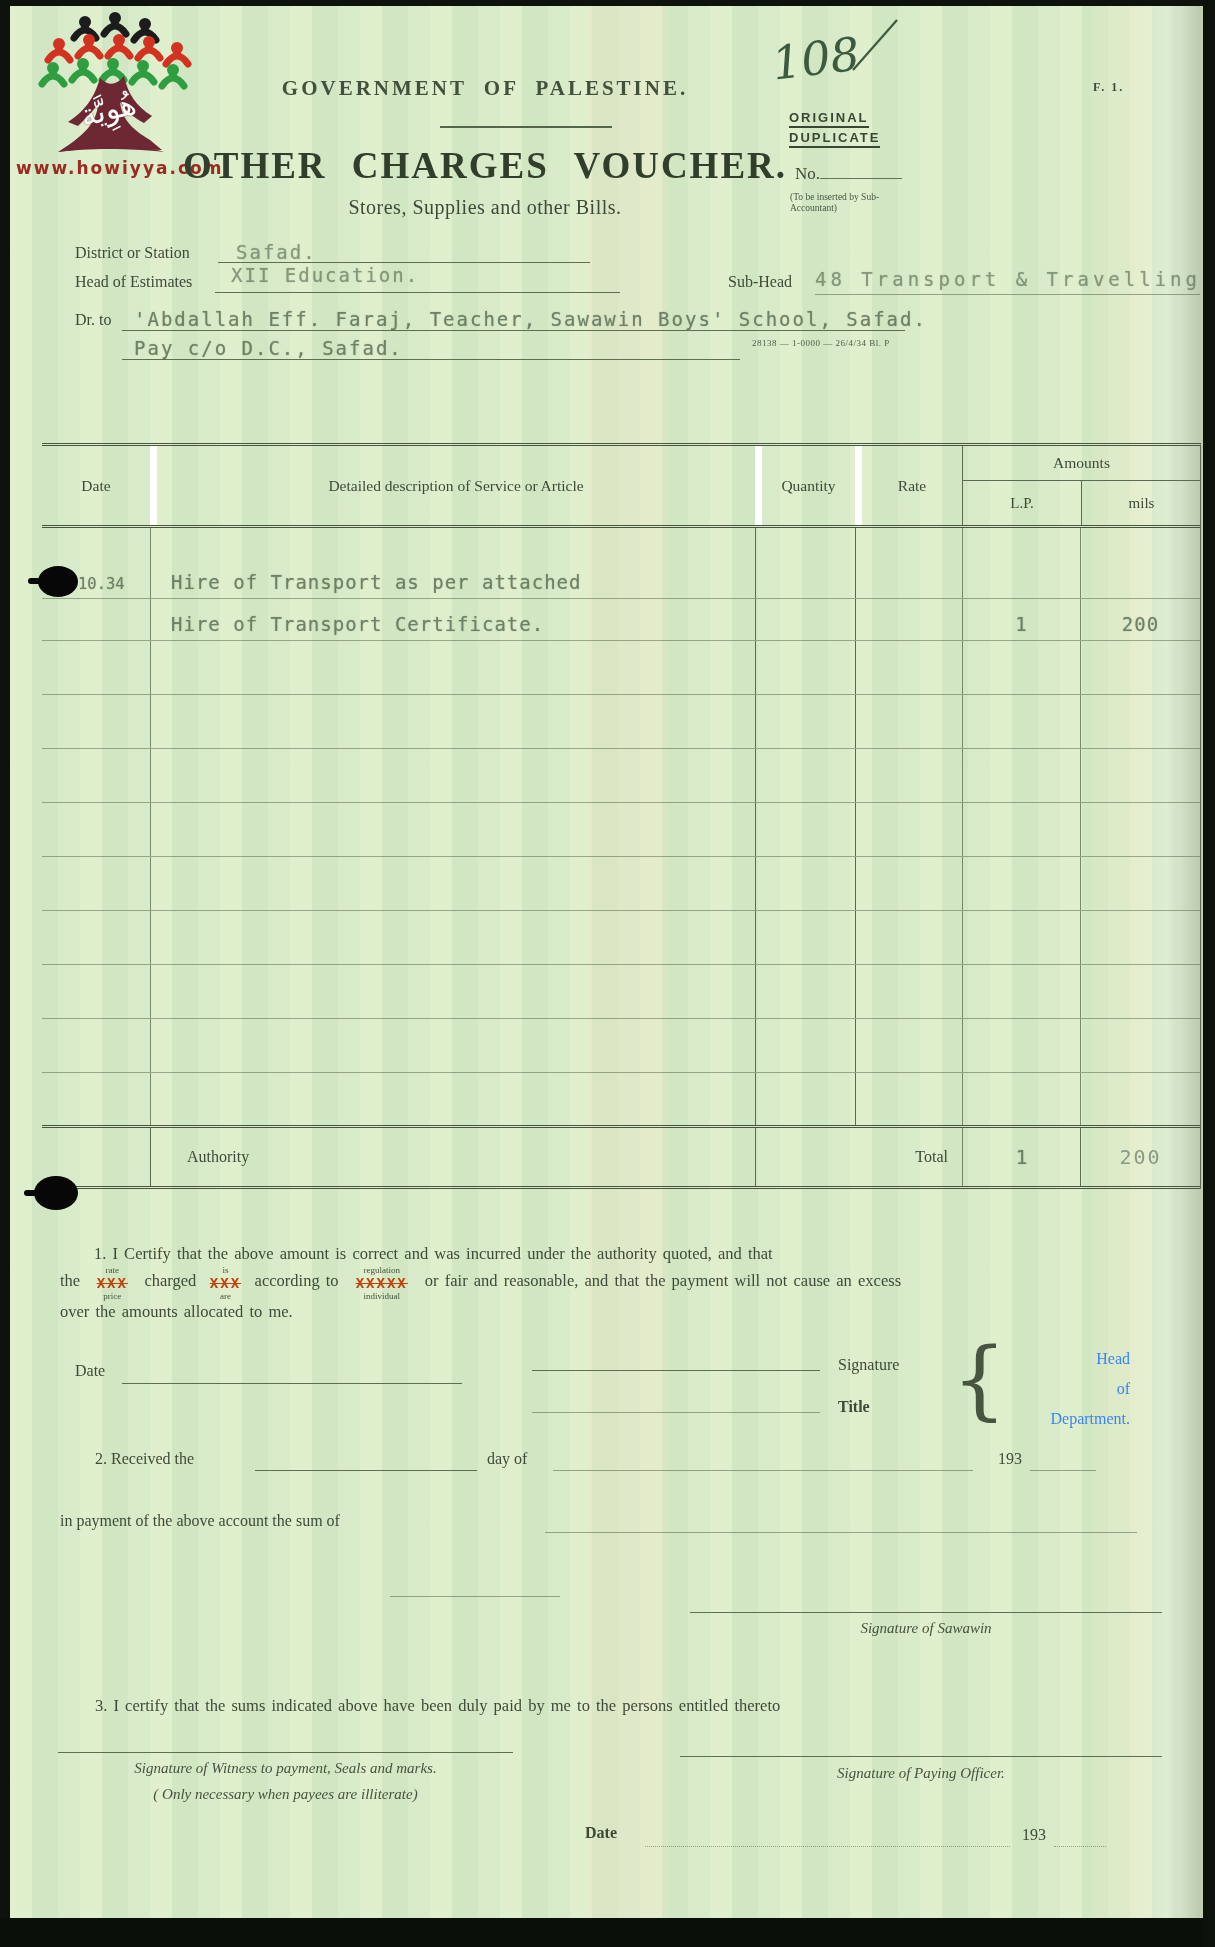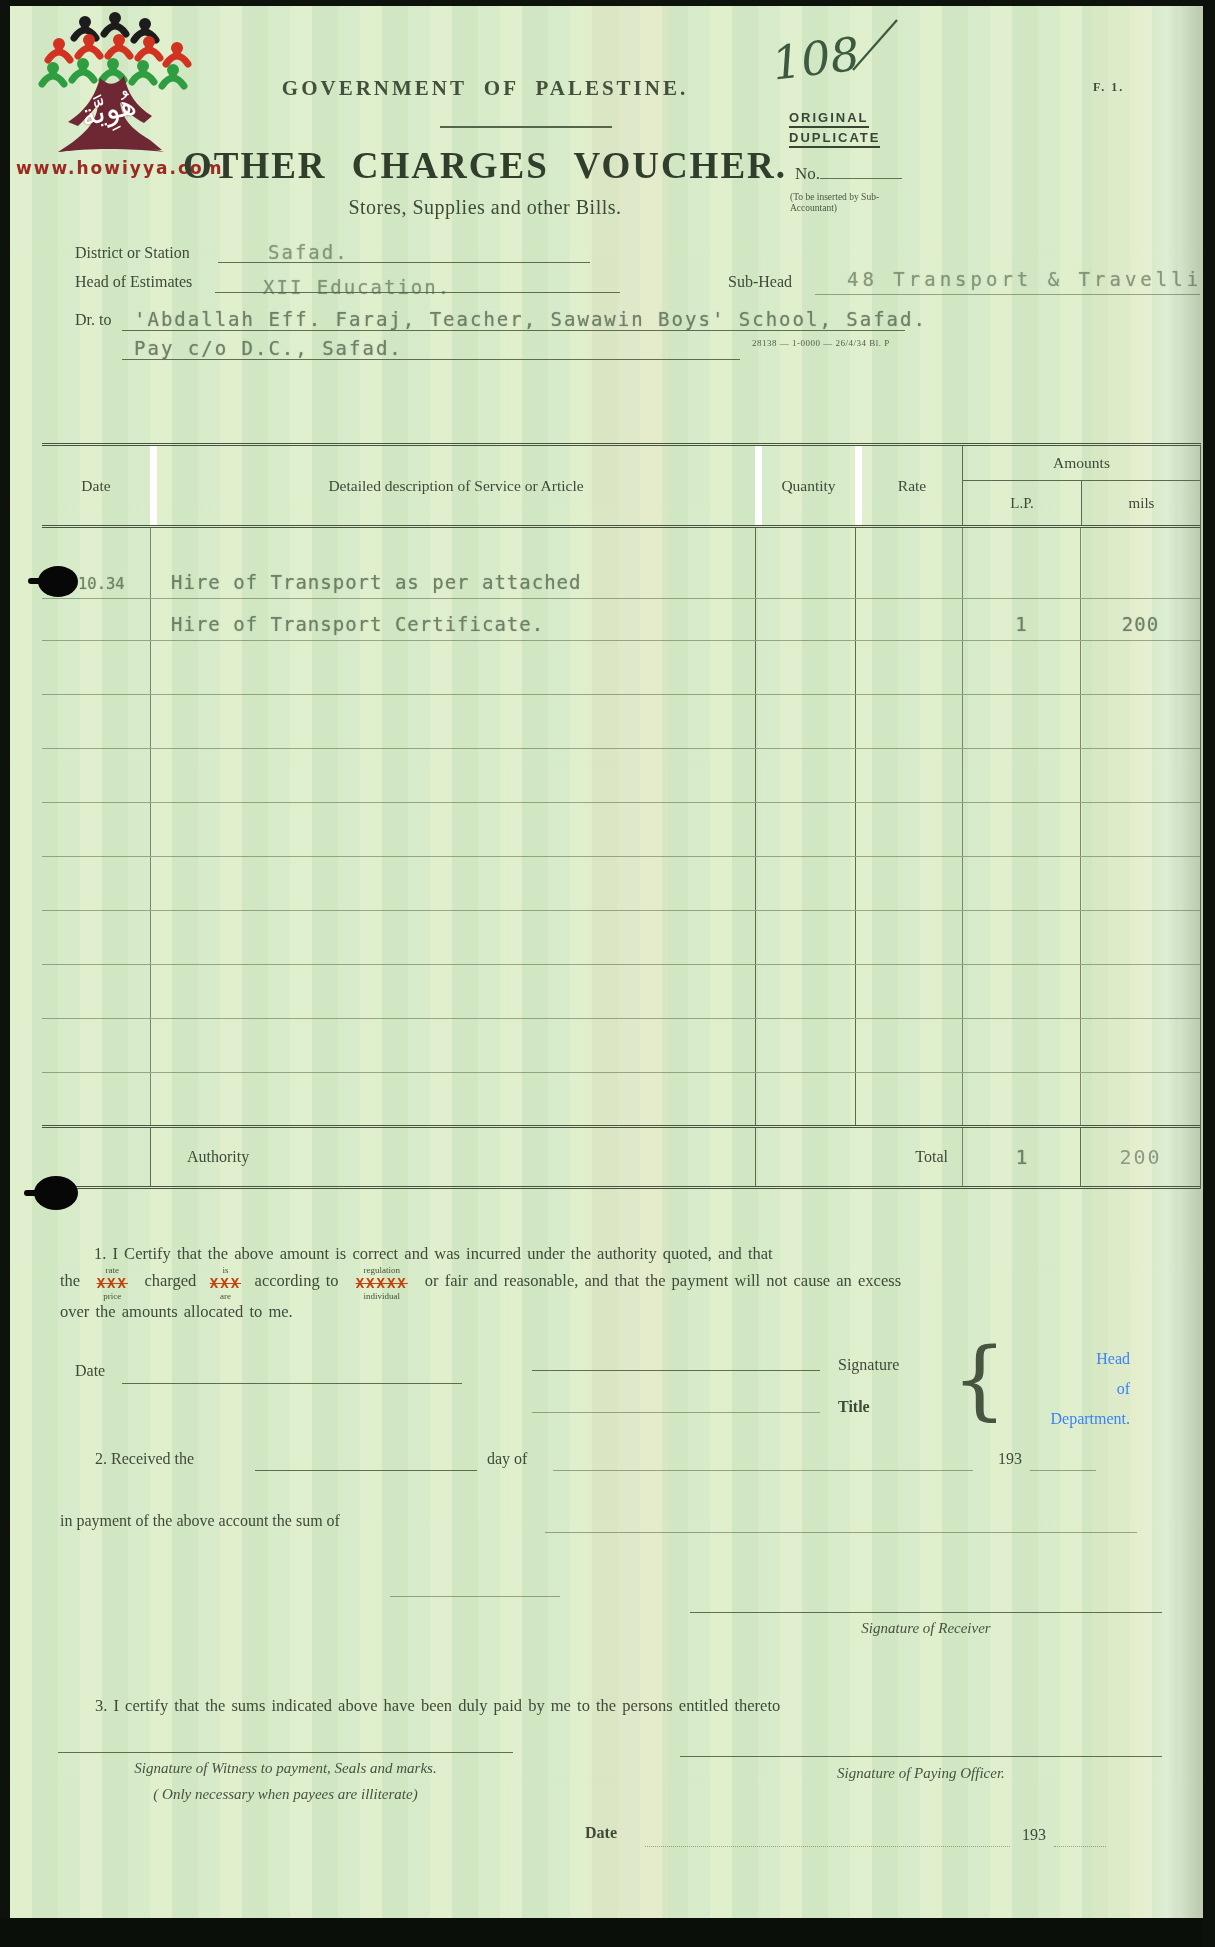--- a/index.html
+++ b/index.html
@@ -27,21 +27,21 @@
   .lbl{position:absolute;font-size:16px;color:#3e4a38;}
   .rule{position:absolute;border-bottom:1px solid rgba(73,88,60,.85);height:0;}
   .rule.faint{border-bottom-color:rgba(73,88,60,.5);}
 
   .typed{
     font-family:"DejaVu Sans Mono", monospace;
     color:#50644c;
     text-shadow:0 0 1.2px rgba(80,100,76,.65);
     white-space:nowrap;
   }
-  .typed.light{opacity:.62;margin-left:32px;}
+  .typed.light{opacity:.62;}
   .typed.mid{opacity:.78;}
 
   
   .gov{position:absolute;left:180px;top:76px;width:610px;text-align:center;
        font-size:21px;font-weight:bold;letter-spacing:3px;word-spacing:9px;color:#43513c;}
   .divider{position:absolute;left:440px;top:126px;width:172px;border-bottom:2px solid #55654c;}
   .big-title{position:absolute;left:180px;top:144px;width:610px;text-align:center;
        font-size:37px;font-weight:bold;letter-spacing:2px;word-spacing:14px;color:#323e2c;}
   .subtitle{position:absolute;left:180px;top:196px;width:610px;text-align:center;
        font-size:20px;color:#3e4a38;letter-spacing:.5px;}
@@ -205,21 +205,21 @@
   <span>Accountant)</span>
 </div>
 <div class="subtitle">Stores, Supplies and other Bills.</div>
 
 <div class="lbl" style="left:75px;top:244px;">District or Station</div>
 <div class="rule" style="left:218px;top:262px;width:372px;"></div>
 <div class="fval typed light" style="left:236px;top:241px;">Safad.</div>
 
 <div class="lbl" style="left:75px;top:273px;">Head of Estimates</div>
 <div class="rule" style="left:215px;top:292px;width:405px;"></div>
-<div class="fval typed light" style="left:231px;top:276px;">XII Education.</div>
+<div class="fval typed light" style="left:231px;top:264px;">XII Education.</div>
 <div class="lbl" style="left:728px;top:273px;">Sub-Head</div>
 <div class="rule faint" style="left:815px;top:294px;width:385px;"></div>
 <div class="fval typed light wide" style="left:815px;top:268px;">48 Transport &amp; Travelling</div>
 
 <div class="lbl" style="left:75px;top:311px;">Dr. to</div>
 <div class="rule" style="left:122px;top:330px;width:783px;"></div>
 <div class="fval typed mid" style="left:134px;top:308px;">'Abdallah Eff. Faraj, Teacher, Sawawin Boys' School, Safad.</div>
 <div class="rule" style="left:122px;top:359px;width:618px;"></div>
 <div class="fval typed mid" style="left:134px;top:337px;">Pay c/o D.C., Safad.</div>
 <div class="printref">28138 — 1-0000 — 26/4/34 Bl. P</div>
@@ -384,21 +384,21 @@
 <div class="lbl" style="left:487px;top:1450px;">day of</div>
 <div class="rule faint" style="left:553px;top:1470px;width:420px;"></div>
 <div class="lbl" style="left:998px;top:1450px;">193</div>
 <div class="rule faint" style="left:1030px;top:1470px;width:66px;"></div>
 
 <div class="lbl" style="left:60px;top:1512px;">in payment of the above account the sum of</div>
 <div class="rule faint" style="left:545px;top:1532px;width:592px;"></div>
 <div class="rule faint" style="left:390px;top:1596px;width:170px;"></div>
 
 <div class="rule" style="left:690px;top:1612px;width:472px;"></div>
-<div class="ital" style="position:absolute;left:690px;top:1620px;width:472px;text-align:center;">Signature of Receiver</div>
+<div class="ital" style="position:absolute;left:690px;top:1620px;width:472px;text-align:center;">Signature of Sawawin</div>
 
 <div class="para" style="left:95px;top:1692px;width:1060px;">3.   I certify that the sums indicated above have been duly paid by me to the persons entitled thereto</div>
 
 <div class="rule" style="left:58px;top:1752px;width:455px;"></div>
 <div class="ital" style="position:absolute;left:58px;top:1760px;width:455px;text-align:center;">Signature of Witness to payment, Seals and marks.</div>
 <div class="ital" style="position:absolute;left:58px;top:1786px;width:455px;text-align:center;">( Only necessary when payees are illiterate)</div>
 
 <div class="rule" style="left:680px;top:1756px;width:482px;"></div>
 <div class="ital" style="position:absolute;left:680px;top:1765px;width:482px;text-align:center;">Signature of Paying Officer.</div>
 

